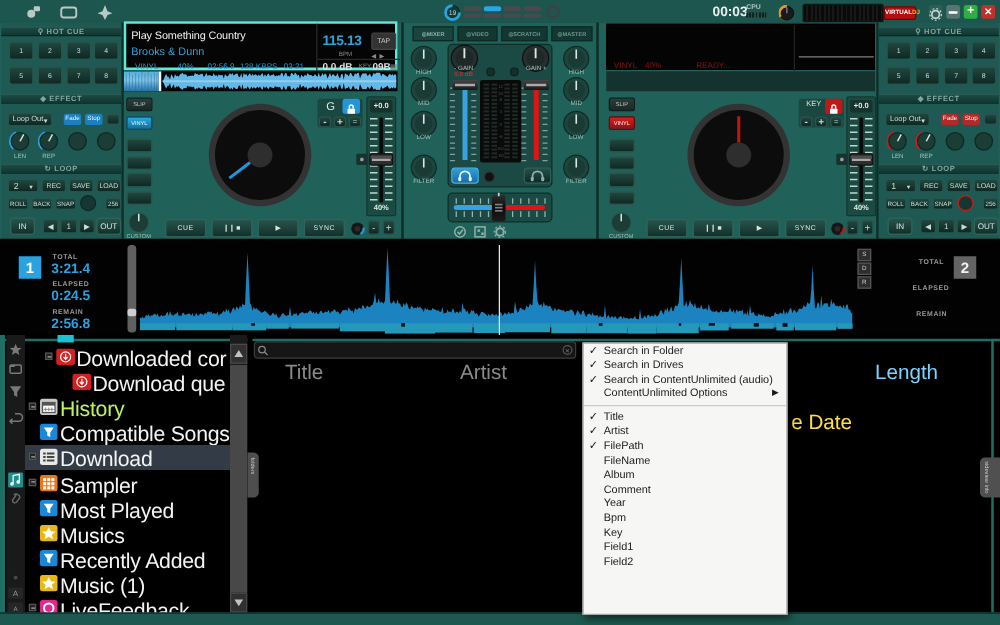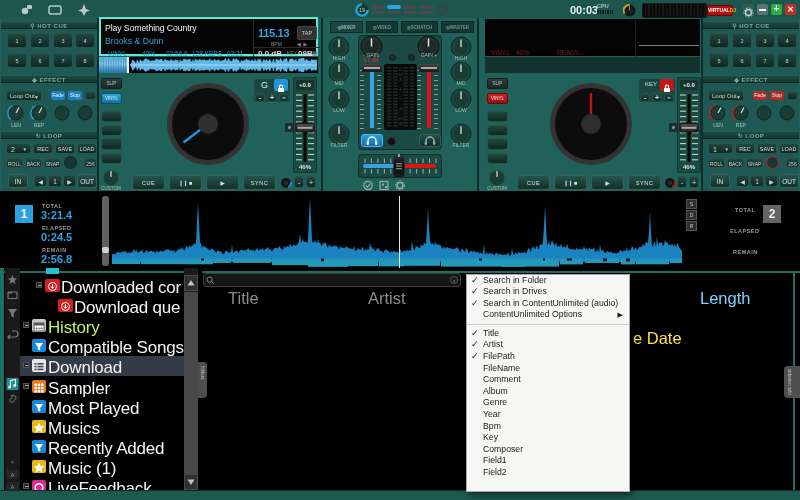--- a/index.html
+++ b/index.html
@@ -879,25 +879,23 @@
 <div class="menu">
       <div class="mi"><span class="ck">✓</span>Search in Folder</div>
       <div class="mi"><span class="ck">✓</span>Search in Drives</div>
       <div class="mi"><span class="ck">✓</span>Search in ContentUnlimited (audio)</div>
       <div class="mi">ContentUnlimited Options<span style="position:absolute;right:6px;top:0;font-size:7px;">▶</span></div>
       <div style="height:1px;background:#ccc;margin:3px 0;"></div>
       <div class="mi"><span class="ck">✓</span>Title</div>
       <div class="mi"><span class="ck">✓</span>Artist</div>
       <div class="mi"><span class="ck">✓</span>FilePath</div>
       <div class="mi">FileName</div>
+      <div class="mi">Album</div>
       <div class="mi">Comment</div>
-      <div class="mi">Album</div>
-      <div class="mi">Genre</div>
       <div class="mi">Year</div>
       <div class="mi">Bpm</div>
       <div class="mi">Key</div>
-      <div class="mi">Composer</div>
       <div class="mi">Field1</div>
       <div class="mi">Field2</div>
     </div>
 
 <div class="abs" style="left:0;top:490px;width:800px;height:10px;background:#1d5950;border-top:1px solid #0d2b26;"></div>
 
 </div>
 </body></html>

